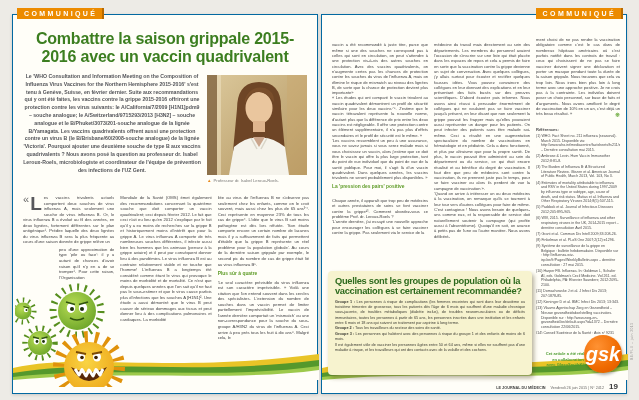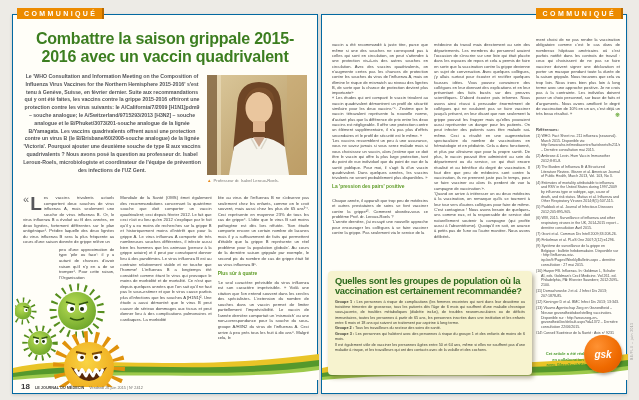--- a/index.html
+++ b/index.html
@@ -35,21 +35,21 @@
   #rcol3{left:214px;width:84px;height:84px;}
   .flower{color:#63a532;font-size:6px;float:right;margin-top:1px;}
   .refs-head{position:absolute;left:214px;top:112px;width:84px;font-size:4px;font-weight:bold;color:#4a4a4c;}
   .refs{position:absolute;left:214px;top:119px;width:84px;height:200px;overflow:hidden;font-size:3.6px;line-height:1.3;color:#4a4a4c;text-align:left;}
   .ref{padding-left:5px;text-indent:-5px;margin-bottom:1.5px;}
   .infobox{position:absolute;left:6px;top:256px;width:204px;height:104px;background:#f7f3cf;border-radius:4px;box-shadow:2px 3px 4px rgba(90,80,40,.45);padding:6px 7px;box-sizing:border-box;z-index:4;}
   .infobox-title{color:#2e6b1e;font-weight:bold;font-size:9.3px;line-height:1.05;letter-spacing:-.3px;margin-bottom:3px;}
   .group{font-size:3.8px;line-height:1.42;color:#3b3b33;text-align:justify;}
   .group b{font-weight:bold;}
   .collab{position:absolute;left:212px;top:336px;width:68px;text-align:center;font-size:4.1px;font-weight:bold;color:#4b9b2d;line-height:1.35;white-space:pre-line;z-index:5;}
-  .gsk{position:absolute;left:262px;top:320px;width:38px;height:38px;border-radius:50%;background:radial-gradient(circle at 35% 30%, #ff9233, #ef6a00 60%, #d85400);color:#fff;font-weight:bold;font-style:italic;font-size:10px;display:flex;align-items:center;justify-content:center;box-shadow:1px 2px 3px rgba(0,0,0,.3);z-index:5;}
+  .gsk{position:absolute;left:262px;top:320px;width:38px;height:38px;border-radius:50%;background:radial-gradient(circle at 35% 30%, #ff9233, #ef6a00 60%, #d85400);color:#fff;font-weight:bold;font-style:italic;font-size:20px;display:flex;align-items:center;justify-content:center;box-shadow:1px 2px 3px rgba(0,0,0,.3);z-index:5;}
   .sidecode{position:absolute;left:630px;top:250px;height:110px;writing-mode:vertical-rl;transform:rotate(180deg);font-size:3.5px;color:#9a9a98;letter-spacing:.4px;}
 </style>
 </head>
 <body>
 
 <div id="canvas">
 
   <div class="page" id="page-left">
     <div class="tab tab-left">COMMUNIQUÉ</div>
 
@@ -154,25 +154,20 @@
       </g>
     </svg>
 
     <svg class="wave" viewBox="0 0 306 32" preserveAspectRatio="none">
       <path d="M0,20 C70,4 150,26 306,6 L306,32 L0,32 Z" fill="#e9c427"></path>
       <path d="M0,25 C90,10 180,28 306,12 L306,32 L0,32 Z" fill="#55982c"></path>
       <path d="M0,29 C100,18 210,32 306,18 L306,32 L0,32 Z" fill="#9dc94b"></path>
       <path d="M0,32 C110,22 220,34 306,22 L306,32 Z" fill="#fffef8"></path>
     </svg>
 
-    <div class="footer">
-      <span class="pageno">18</span>
-      <span class="jname">LE JOURNAL DU MÉDECIN</span>
-      <span>Vendredi 26 juin 2015 | N° 2412</span>
-    </div>
   </div>
 
   <div class="page" id="page-right">
     <div class="tab tab-right">COMMUNIQUÉ</div>
 
     <div class="rcol prelines" id="rcol1">
       <span>vaccin a été recommandé à juste titre, parce que même si une des souches ne correspond pas à celles qui sont en circulation, on peut s'attendre à une protection vis-à-vis des autres souches en circulation. Avec des vaccins quadrivalents, on n'augmente certes pas les chances de protection contre les souches du virus de l'influenza A, mais on élimine le risque de mismatch au niveau des lignées B, de sorte que la chance de protection devient plus importante»
 « Les études qui ont comparé le vaccin trivalent au vaccin quadrivalent démontrent un profil de sécurité similaire pour les deux vaccins⁷'⁸. J'estime que le vaccin tétravalent représente la nouvelle norme, d'autant plus que la différence de prix entre les deux vaccins est négligeable. Il offre une protection contre un élément supplémentaire, il n'a pas plus d'effets secondaires et le profil de sécurité est le même. »
 'Les vaccins ressemblent un peu à une assurance, vous ne savez jamais si vous serez malade mais si vous choisissez un vaccin, alors j'estime que ce doit être le vaccin qui offre la plus large protection, tant du point de vue individuel que du point de vue de la santé publique. Pour moi, il s'agit là d'un vaccin quadrivalent. Dans quelques années, les vaccins trivalents ne seront probablement plus disponibles. »</span>
       <div class="subhead">La 'pression des pairs' positive</div>
@@ -230,16 +225,21 @@
 avec GlaxoSmithKline</div>
     <div class="gsk">gsk</div>
 
     <svg class="wave" viewBox="0 0 306 32" preserveAspectRatio="none">
       <path d="M0,20 C70,4 150,26 306,6 L306,32 L0,32 Z" fill="#e9c427"></path>
       <path d="M0,25 C90,10 180,28 306,12 L306,32 L0,32 Z" fill="#55982c"></path>
       <path d="M0,29 C100,18 210,32 306,18 L306,32 L0,32 Z" fill="#9dc94b"></path>
       <path d="M0,32 C110,22 220,34 306,22 L306,32 Z" fill="#fffef8"></path>
     </svg>
 
+    <div class="footer footer-right">
+      <span class="jname">LE JOURNAL DU MÉDECIN</span>
+      <span>Vendredi 26 juin 2015 | N° 2412</span>
+      <span class="pageno">19</span>
+    </div>
   </div>
 
   <div class="sidecode">BE/FLU – juin 2015</div>
 </div>
 
 </body></html>

